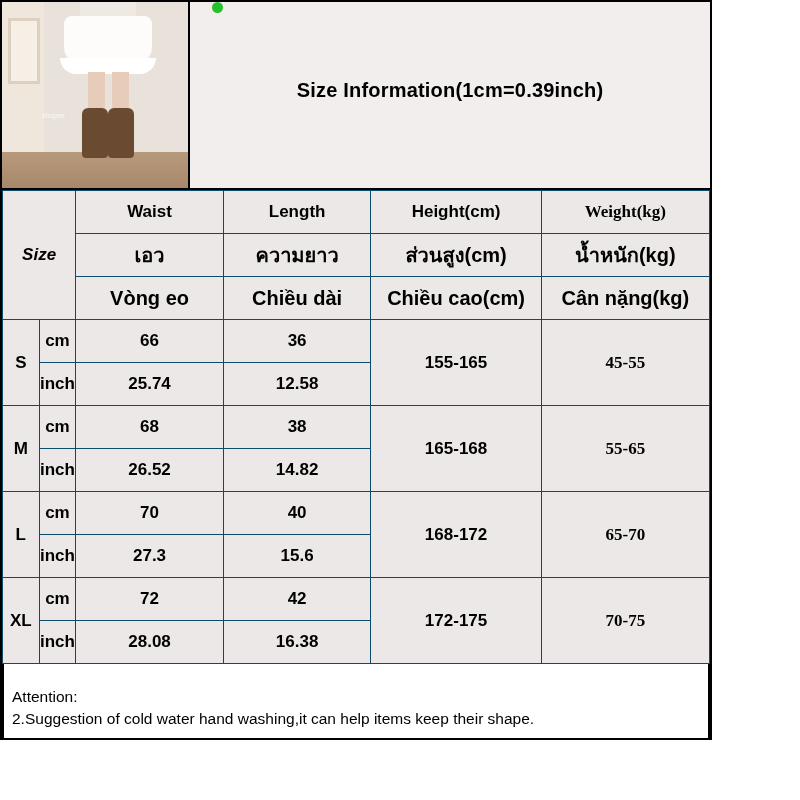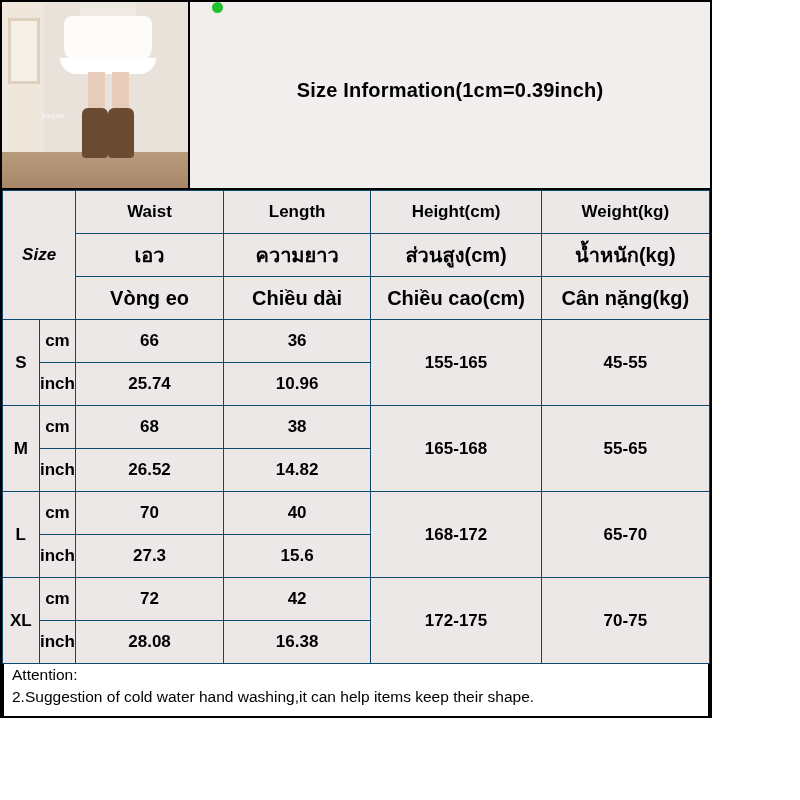--- a/index.html
+++ b/index.html
@@ -160,37 +160,37 @@
     font-weight: bold;
     background: #ede8e8;
     padding: 0;
     height: 42px;
   }
   td.col-size { width: 70px; }
   td.col-unit { width: 116px; }
   td.col-waist { width: 142px; }
   td.col-length { width: 142px; }
   td.col-height { width: 164px; }
-  td.col-weight { width: 162px; }
+  td.col-weight { width: 162px; font-family: Liberation Serif, serif; }
 
   .hdr-size {
     font-size: 26px;
     font-weight: bold;
     font-style: italic;
   }
   .hdr-row td { height: 30px; font-size: 17px; }
   .hdr-row td.sub { font-size: 20px; }
 
   .data-cell { font-size: 17px; }
   .size-letter { font-size: 19px; }
 
   
   .attention {
     border-top: 0;
-    padding: 0 8px 8px 8px;
+    padding: 22px 8px 8px 8px;
     background: #ffffff;
     font-size: 15.5px;
     line-height: 1.42;
     border-left: 2px solid #000;
     border-right: 2px solid #000;
     border-bottom: 2px solid #000;
   }
   .attention div { white-space: normal; }
 
   .outer-border {
@@ -258,21 +258,21 @@
           <td class="col-size size-letter" rowspan="2">S</td>
           <td class="col-unit">cm</td>
           <td class="col-waist data-cell">66</td>
           <td class="col-length data-cell">36</td>
           <td class="col-height data-cell" rowspan="2">155-165</td>
           <td class="col-weight data-cell" rowspan="2">45-55</td>
         </tr>
         <tr>
           <td class="col-unit">inch</td>
           <td class="col-waist data-cell">25.74</td>
-          <td class="col-length data-cell">10.96</td>
+          <td class="col-length data-cell">12.58</td>
         </tr>
 
         <tr>
           <td class="col-size size-letter" rowspan="2">M</td>
           <td class="col-unit">cm</td>
           <td class="col-waist data-cell">68</td>
           <td class="col-length data-cell">38</td>
           <td class="col-height data-cell" rowspan="2">165-168</td>
           <td class="col-weight data-cell" rowspan="2">55-65</td>
         </tr>

